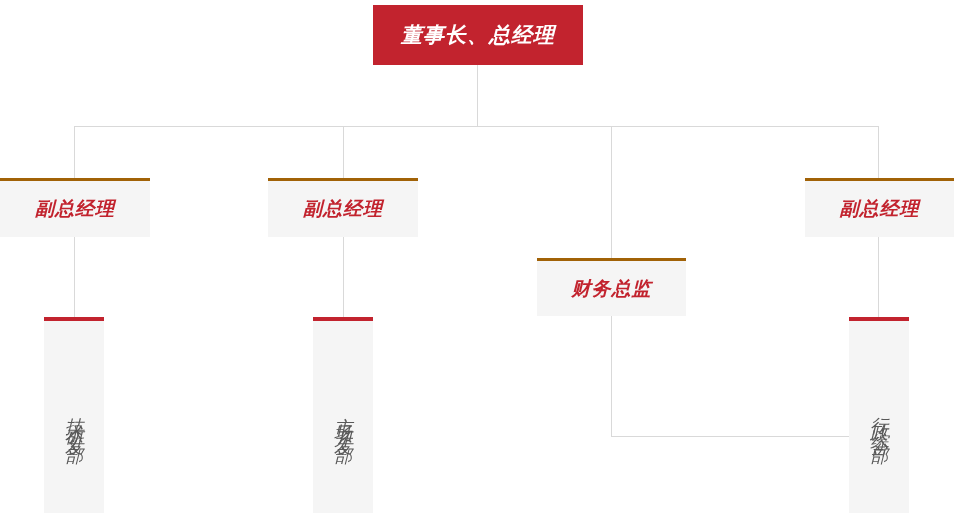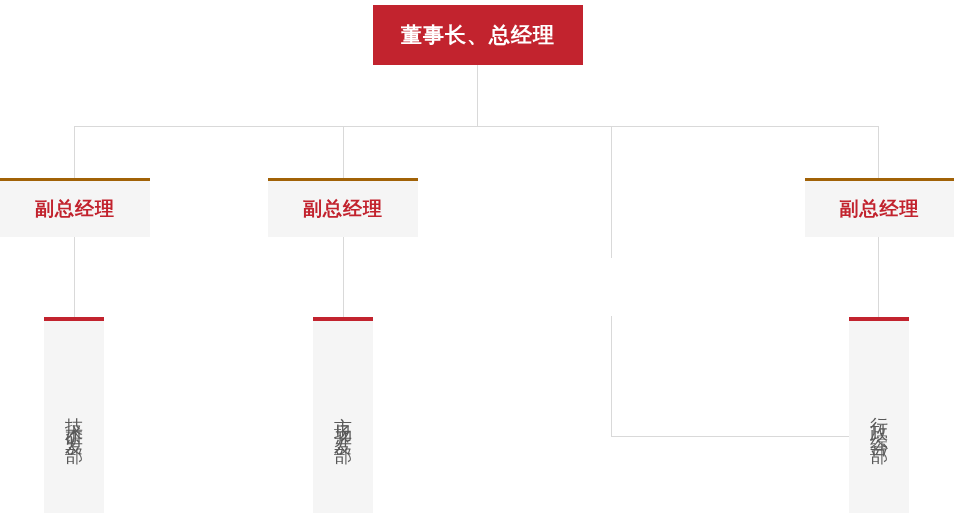--- a/index.html
+++ b/index.html
@@ -14,20 +14,21 @@
     background: #ffffff;
     overflow: hidden;
   }
   .line { position: absolute; background: #D9D9D9; }
   .box {
     position: absolute;
     box-sizing: border-box;
     display: flex;
     align-items: center;
     justify-content: center;
+    font-style: italic;
   }
   .root-box {
     background: #C2232E;
     color: #ffffff;
     font-weight: bold;
     font-size: 21px;
     letter-spacing: 1px;
   }
   .mgr-box {
     background: #F5F5F5;
@@ -73,20 +74,23 @@
   </div>
 
   <div class="box mgr-box" style="left:0px; top:178px; width:150px; height:59px;">
     <span>副总经理</span>
   </div>
 
   <div class="box mgr-box" style="left:268px; top:178px; width:150px; height:59px;">
     <span>副总经理</span>
   </div>
 
+  <div class="box mgr-box" style="left:537px; top:258px; width:149px; height:58px;">
+    <span>财务总监</span>
+  </div>
 
   <div class="box mgr-box" style="left:805px; top:178px; width:149px; height:59px;">
     <span>副总经理</span>
   </div>
 
   <div class="box dept-box" style="left:44px; top:317px; width:60px; height:196px;">
     <span class="vtext">技术研发部</span>
   </div>
 
   <div class="box dept-box" style="left:313px; top:317px; width:60px; height:196px;">

